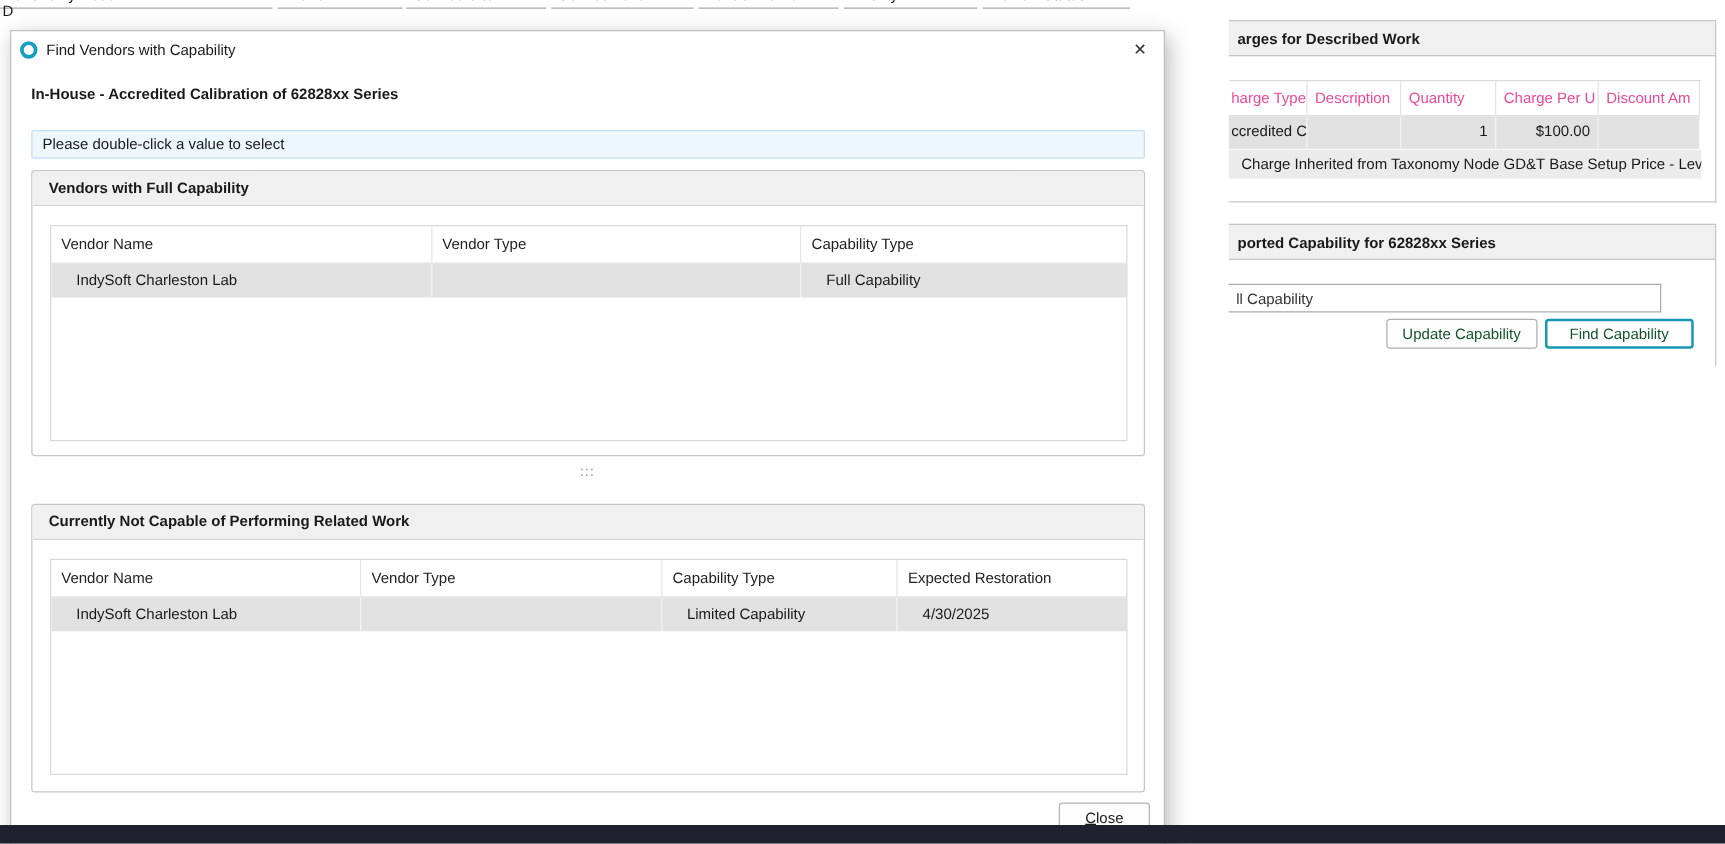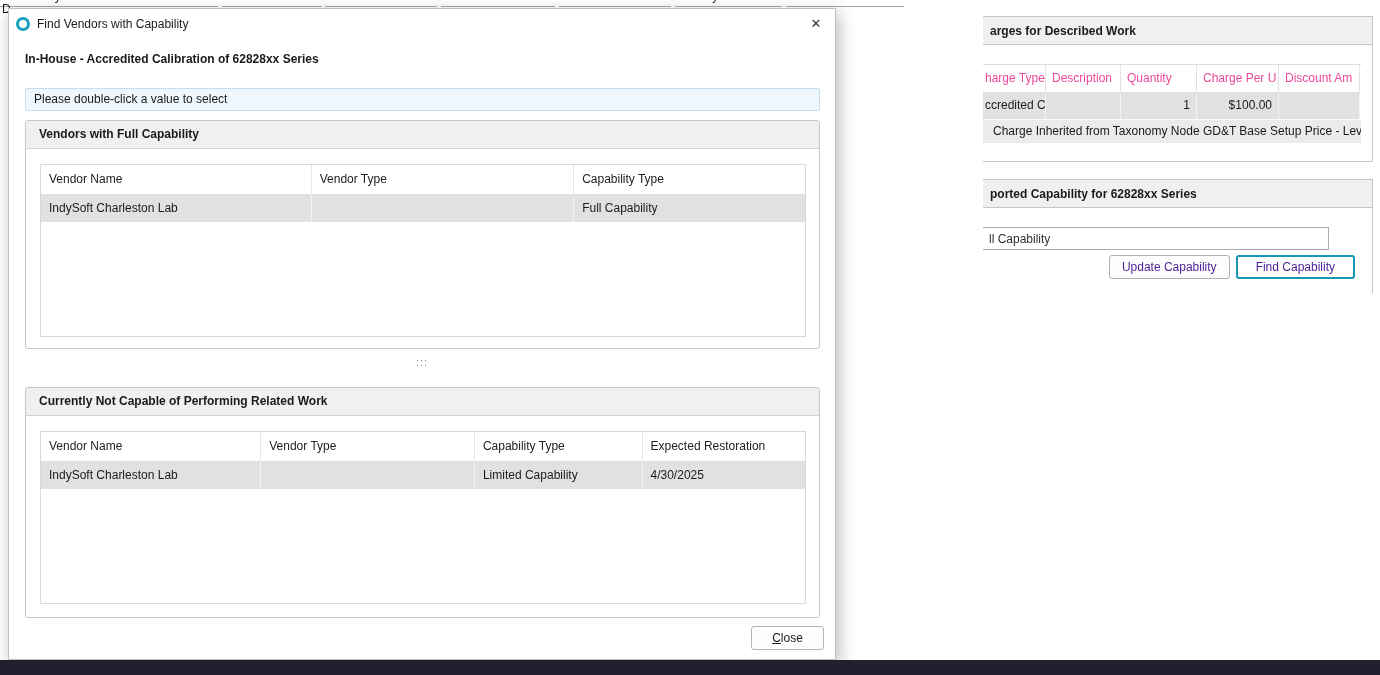--- a/index.html
+++ b/index.html
@@ -36,28 +36,28 @@
   .ct-cell.c4 { width:81px; }
   .ct-head .ct-cell.c2, .ct-head .ct-cell.c3 { text-align:left; }
   .ct-note { height:24px; line-height:23px; background:#ebebeb; border-top:1px solid #f8f8f8;
              padding-left:10px; white-space:nowrap; overflow:hidden; width:378px; }
 
   .cap-input { display:block; margin-top:19px; width:346px; height:23px; border:1px solid #ababab;
                border-left:none; padding:8px 6px; font-family:"Liberation Sans", sans-serif; font-size:12px; color:#333;
                background:#fff; outline:none; }
   .cap-buttons { display:flex; justify-content:flex-end; gap:6px; margin-top:5px; padding-right:17px; }
   .btn { height:24px; padding:0 12px; background:#fdfdfd; border:1px solid #b0b0b0; border-radius:3px;
-         font-family:"Liberation Sans", sans-serif; font-size:12px; color:#4c1d95; cursor:pointer; }
+         font-family:"Liberation Sans", sans-serif; font-size:12px; color:#14532d; cursor:pointer; }
   .btn-accent { border:2px solid #1796b4; padding:0 18px; background:#ffffff; }
 
   
   .bottom-bar { position:absolute; left:0; top:660px; width:1380px; height:15px; background:#20202f; z-index:40; }
 
   
-  .dialog { position:absolute; left:8px; top:8px; width:828px; height:652px; background:#ffffff;
+  .dialog { position:absolute; left:8px; top:24px; width:924px; height:652px; background:#ffffff;
             border:1px solid #c0c0c0; box-shadow:3px 5px 16px rgba(0,0,0,0.28); z-index:20; }
   .dlg-titlebar { display:flex; align-items:center; height:30px; padding-left:7px; }
   .logo-ring { width:14px; height:14px; border:3px solid #14a0be; border-radius:50%; flex:0 0 auto; }
   .dlg-title { margin-left:7px; color:#1a1a1a; }
   .dlg-close { margin-left:auto; width:38px; height:30px; border:none; background:transparent;
                font-size:13px; color:#333; cursor:pointer; line-height:30px; text-align:center; }
   .dlg-subtitle { margin:13px 0 0 16px; font-weight:bold; }
   .info-bar { margin:22px 15px 0 16px; height:23px; line-height:21px; padding-left:8px;
               background:#eef7fd; border:1px solid #c3e0f2; border-radius:2px; }
 
@@ -66,21 +66,21 @@
   .gb2 { margin-top:12px; height:231px; }
   .gb-header { height:28px; line-height:27px; background:#f0f0f0; border-bottom:1px solid #d2d2d2;
                border-radius:3px 3px 0 0; font-weight:bold; padding-left:13px; }
 
   .ltable { margin:15px 13px 0 14px; border:1px solid #d9d9d9; height:173px; background:#fff; overflow:hidden; }
   .lt-row { display:flex; }
   .lt-head .lt-cell { height:30px; line-height:29px; border-right:1px solid #e6e6e6; border-bottom:1px solid #e0e0e0;
                       padding:0 8px; color:#222; white-space:nowrap; overflow:hidden; }
   .lt-head .lt-cell:last-child { border-right:none; }
   .lt-data .lt-cell { height:27px; line-height:26px; background:#e1e1e1; border-right:1px solid #f3f3f3;
-                      padding:0 8px; white-space:nowrap; overflow:hidden; }
+                      padding:0 20px; white-space:nowrap; overflow:hidden; }
   .lt-data .lt-cell:last-child { border-right:none; }
   .t1 .w0 { width:324px; } .t1 .w1 { width:314px; } .t1 .w2 { width:276px; }
   .t2 .w0 { width:264px; } .t2 .w1 { width:256px; } .t2 .w2 { width:200px; } .t2 .w3 { width:194px; }
 
   .splitter { height:26px; display:flex; align-items:center; justify-content:center; cursor:row-resize; }
   .splitter span { color:#8a8a8a; font-size:11px; letter-spacing:1px; line-height:10px; }
 
   .dlg-close-btn { position:absolute; right:11px; bottom:9px; width:73px; height:24px;
                    background:#fdfdfd; border:1px solid #b3b3b3; border-radius:3px;
                    font-family:"Liberation Sans", sans-serif; font-size:12px; color:#1a1a1a; cursor:pointer; }

